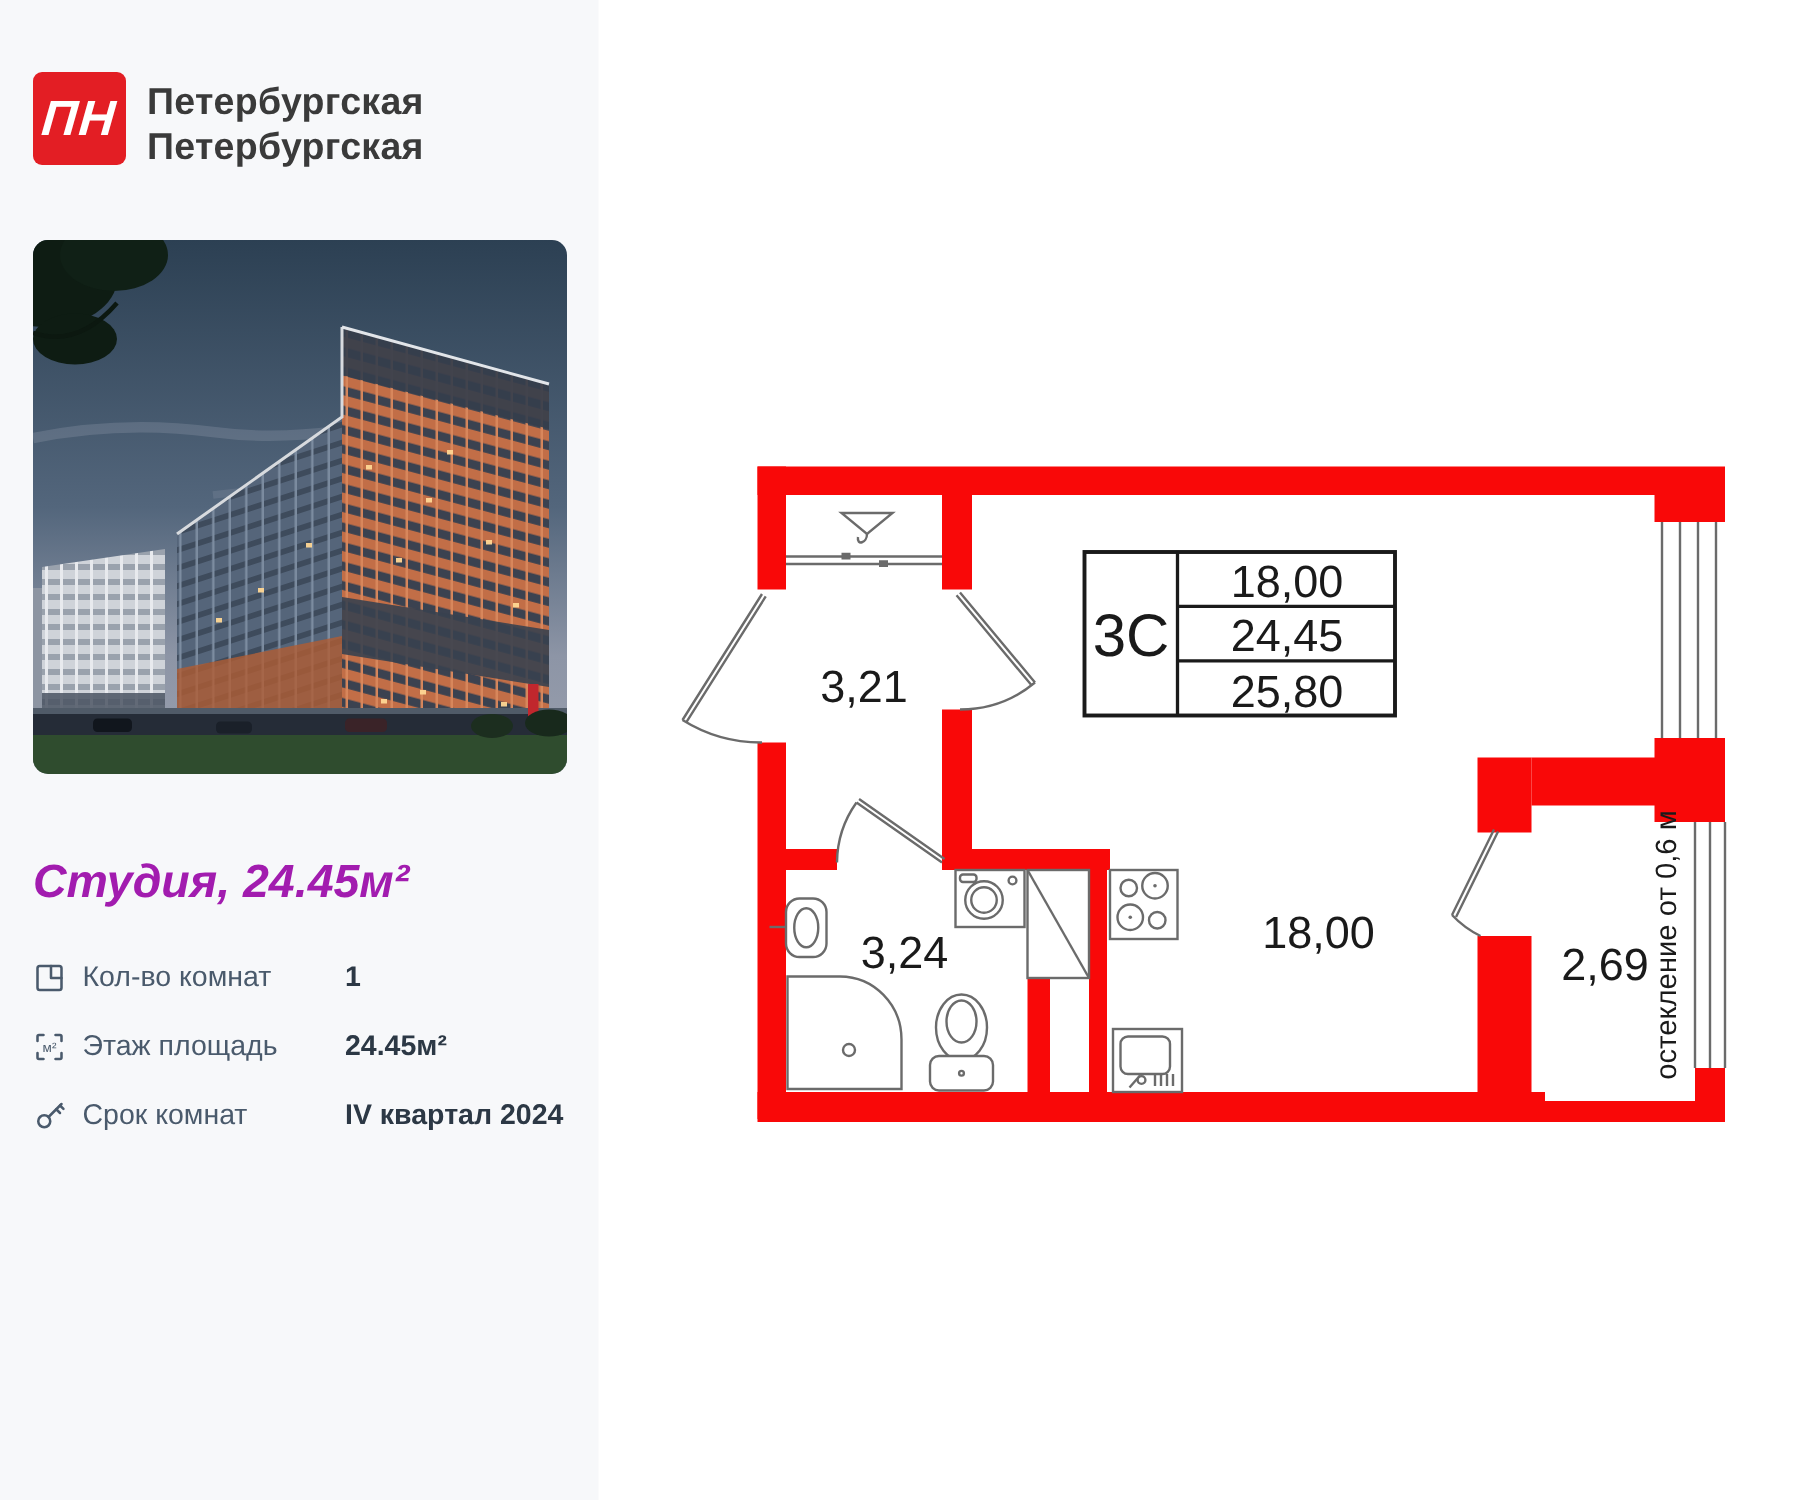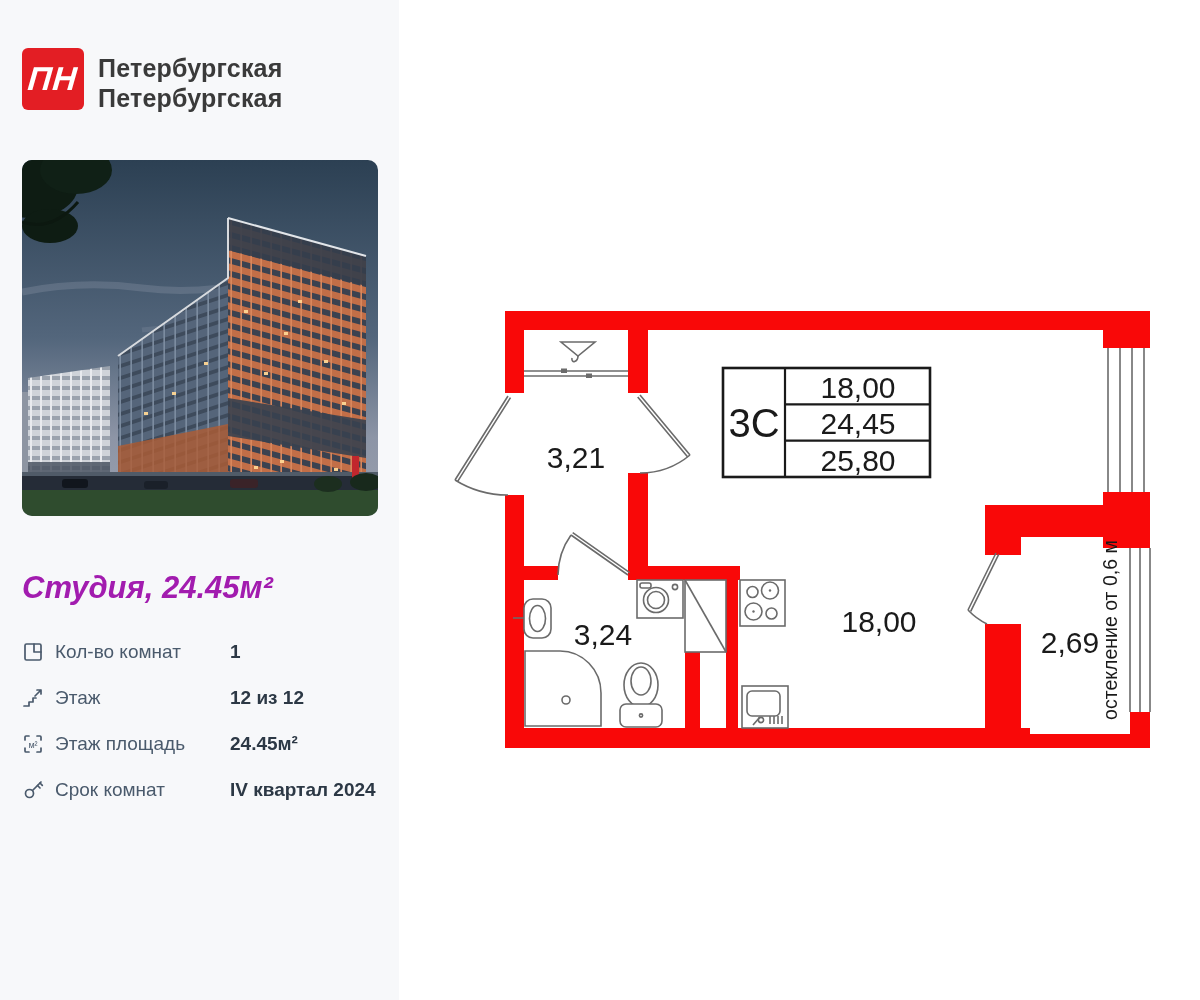--- a/index.html
+++ b/index.html
@@ -116,30 +116,20 @@
         <span class="dicon">
           <svg viewBox="0 0 22 22" width="22" height="22" fill="none" stroke="#4a5a6c" stroke-width="1.7" stroke-linecap="round" stroke-linejoin="round">
             <rect x="3" y="3" width="16" height="16" rx="1.5"></rect>
               <path d="M12,3 V11 H19"></path>
           </svg>
         </span>
         <span class="dlabel">Кол-во комнат</span>
         <span class="dvalue">1</span>
       </div>
 
-      <div class="drow">
-        <span class="dicon">
-          <svg viewBox="0 0 22 22" width="22" height="22" fill="none" stroke="#4a5a6c" stroke-width="1.7" stroke-linecap="round" stroke-linejoin="round">
-            <path d="M2,19 H7 V15 H11 V11 H14"></path>
-              <path d="M13,9 L19,3 M15,3 H19 V7"></path>
-          </svg>
-        </span>
-        <span class="dlabel">Этаж</span>
-        <span class="dvalue">12 из 12</span>
-      </div>
 
       <div class="drow">
         <span class="dicon">
           <svg viewBox="0 0 22 22" width="22" height="22" fill="none" stroke="#4a5a6c" stroke-width="1.7" stroke-linecap="round" stroke-linejoin="round">
             <path d="M3,7 V4 Q3,3 4,3 H7 M15,3 H18 Q19,3 19,4 V7 M19,15 V18 Q19,19 18,19 H15 M7,19 H4 Q3,19 3,18 V15"></path>
             <text x="11" y="14.5" font-size="9" text-anchor="middle" fill="#4a5a6c" stroke="none">м²</text>
           </svg>
         </span>
         <span class="dlabel">Этаж площадь</span>
         <span class="dvalue">24.45м²</span>

